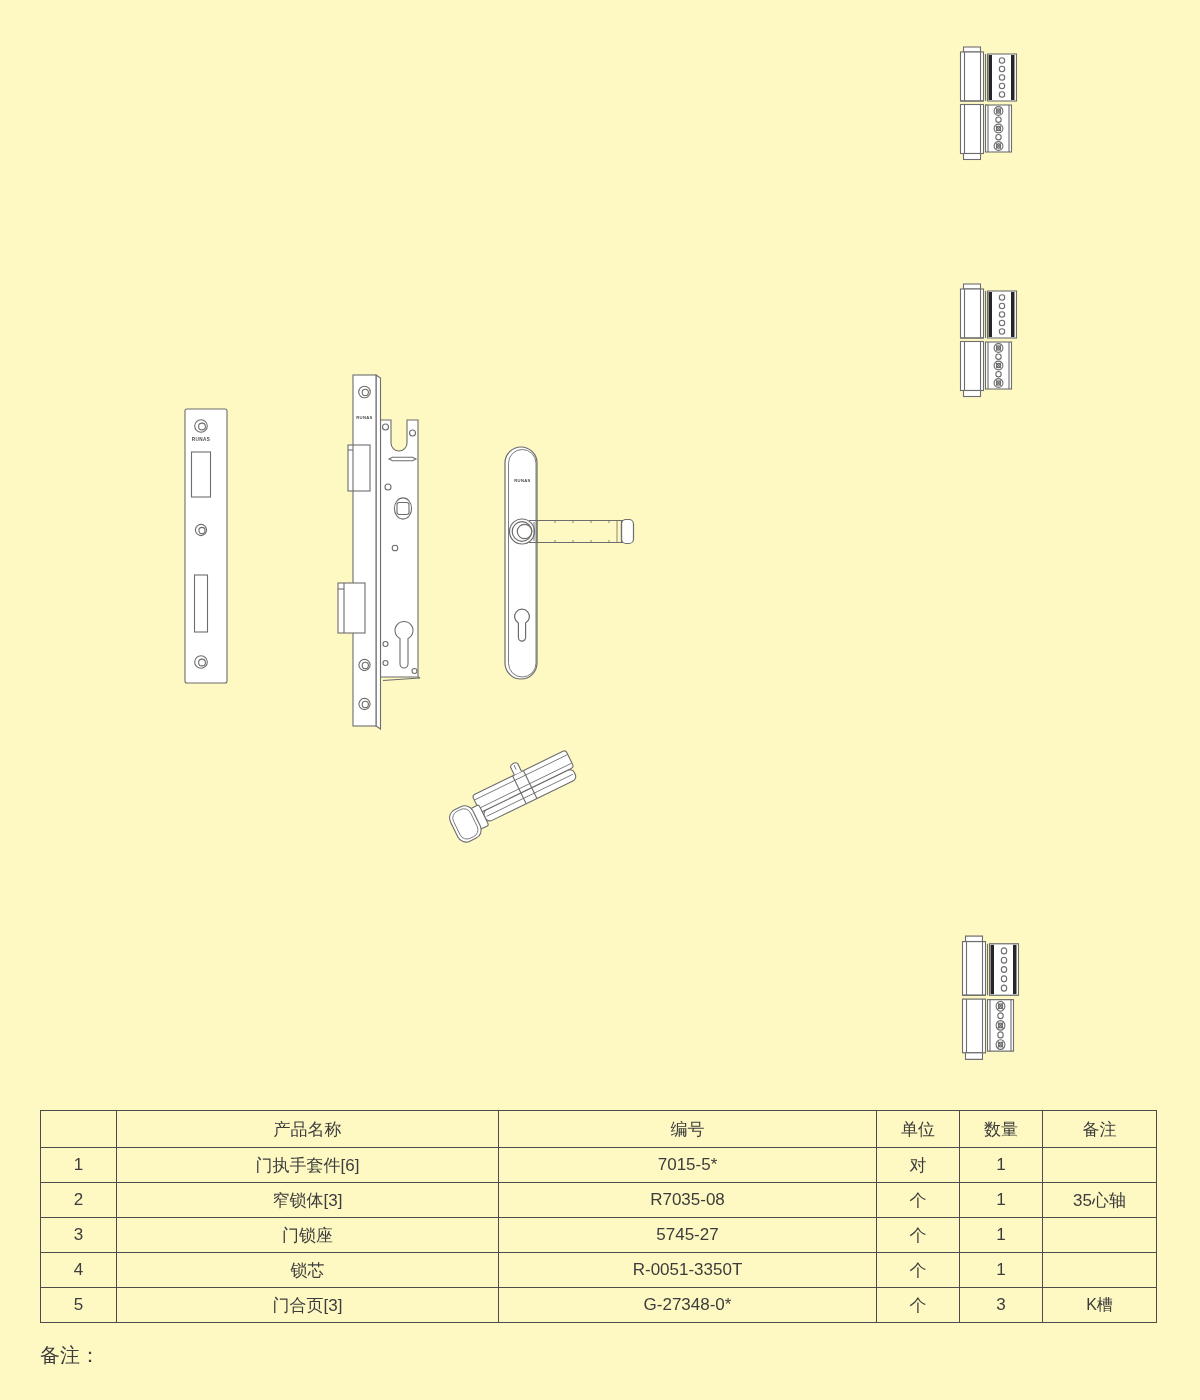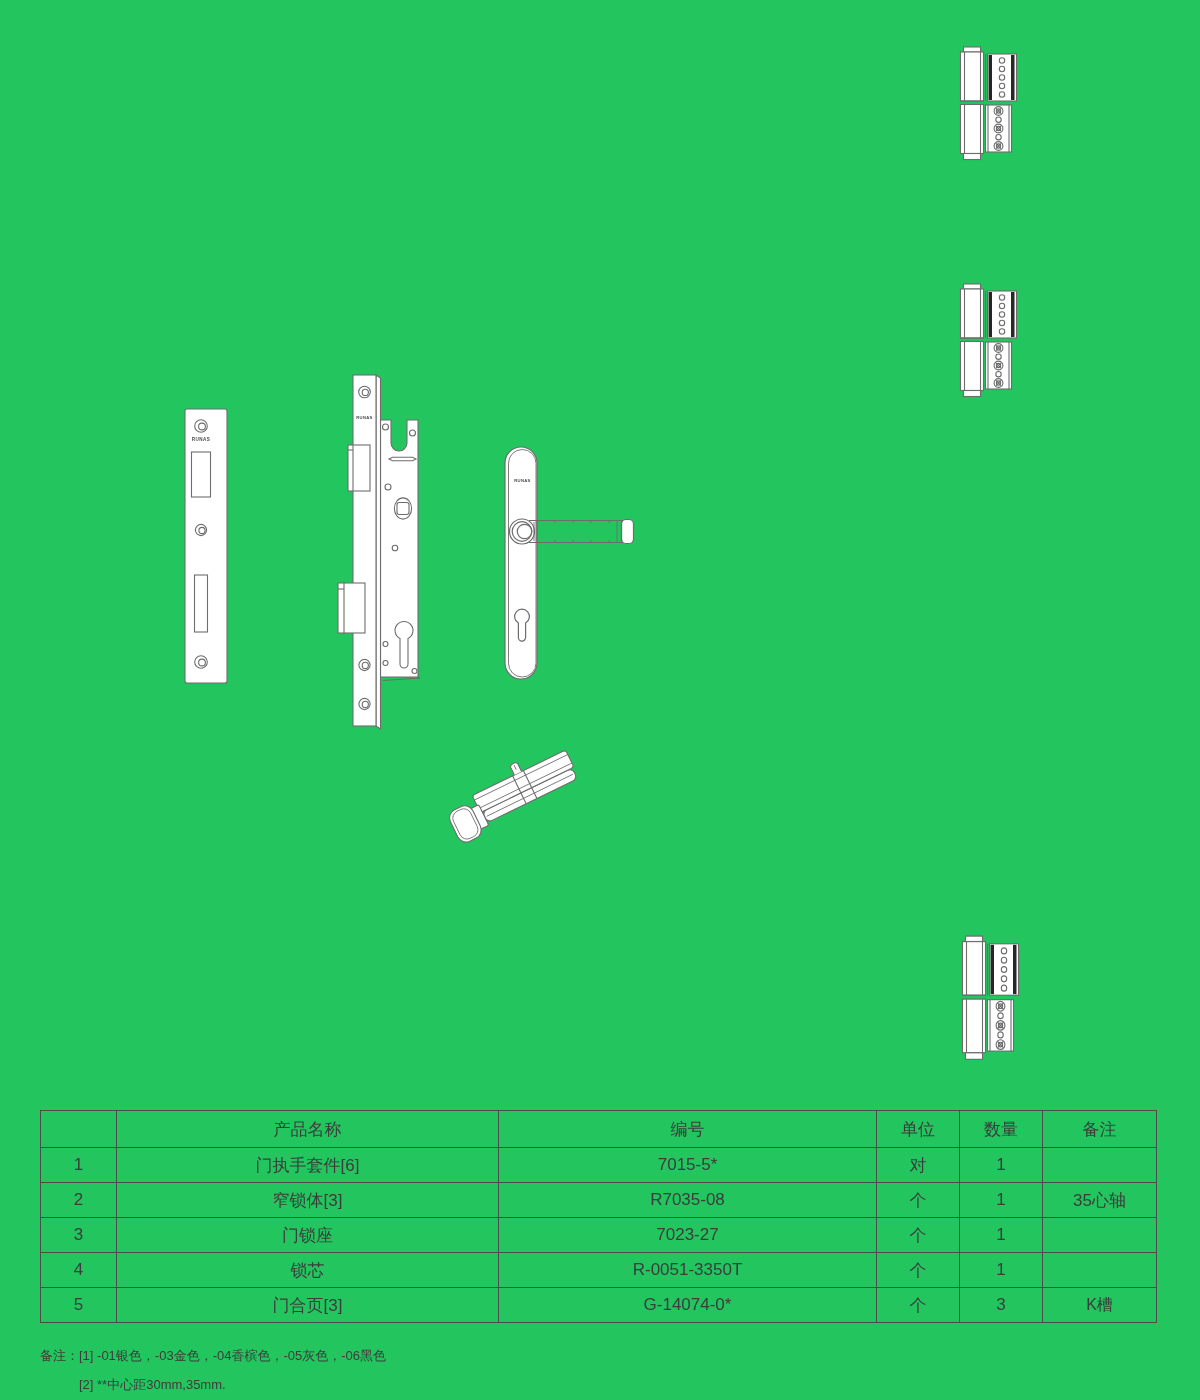--- a/index.html
+++ b/index.html
@@ -1,28 +1,28 @@
 <!DOCTYPE html>
 <html><head>
 <meta charset="utf-8">
 <style>
   html,body{margin:0;padding:0;background:#ffffff;}
-  #page{position:relative;width:1200px;height:1400px;background:#22c55e;overflow:hidden;
+  #page{position:relative;width:1200px;height:1400px;background:#fef9c3;overflow:hidden;
         font-family:"Liberation Sans","DejaVu Sans",sans-serif;color:#3c3c3c;}
   .fig{position:absolute;}
   svg text{font-family:"Liberation Sans","DejaVu Sans",sans-serif;font-weight:bold;fill:#4a4a4a;}
   
   #parts-table{position:absolute;left:40px;top:1110px;border-collapse:collapse;table-layout:fixed;
                width:1116px;}
   #parts-table td,#parts-table th{border:1px solid #4c4c4c;height:34px;text-align:center;
                font-size:17px;font-weight:normal;color:#3c3c3c;padding:0;overflow:hidden;}
   #parts-table th{height:36px;}
   #parts-table td.small{font-size:16px;}
   
-  #notes{position:absolute;left:40px;top:1341px;font-size:13px;color:#3c3c3c;
+  #notes{position:absolute;left:40px;top:1341px;font-size:20px;color:#3c3c3c;
          display:flex;align-items:flex-start;line-height:29px;}
   #notes .lines div{white-space:pre;}
 </style>
 </head>
 <body>
 
 <div id="page">
 
   <div class="fig" style="left:956px;top:46px;width:62px;height:115px;">
     <svg width="62" height="115" viewBox="0 0 62 115" fill="#ffffff" stroke="#6d6d6d" stroke-width="1.1">
@@ -274,45 +274,41 @@
       <td>2</td>
       <td>窄锁体[3]</td>
       <td>R7035-08</td>
       <td>个</td>
       <td>1</td>
       <td>35心轴</td>
     </tr>
     <tr>
       <td>3</td>
       <td>门锁座</td>
-      <td>7023-27</td>
+      <td>5745-27</td>
       <td>个</td>
       <td>1</td>
       <td></td>
     </tr>
     <tr>
       <td>4</td>
       <td>锁芯</td>
       <td>R-0051-3350T</td>
       <td>个</td>
       <td>1</td>
       <td></td>
     </tr>
     <tr>
       <td>5</td>
       <td>门合页[3]</td>
-      <td>G-14074-0*</td>
+      <td>G-27348-0*</td>
       <td>个</td>
       <td>3</td>
       <td class="small">K槽</td>
     </tr>
   </tbody>
     </table>
 
   <div id="notes">
     <span>备注：</span>
-    <div class="lines">
-      <div>[1] -01银色，-03金色，-04香槟色，-05灰色，-06黑色</div>
-      <div>[2] **中心距30mm,35mm.</div>
-    </div>
   </div>
 
 </div>
 
 </body></html>

